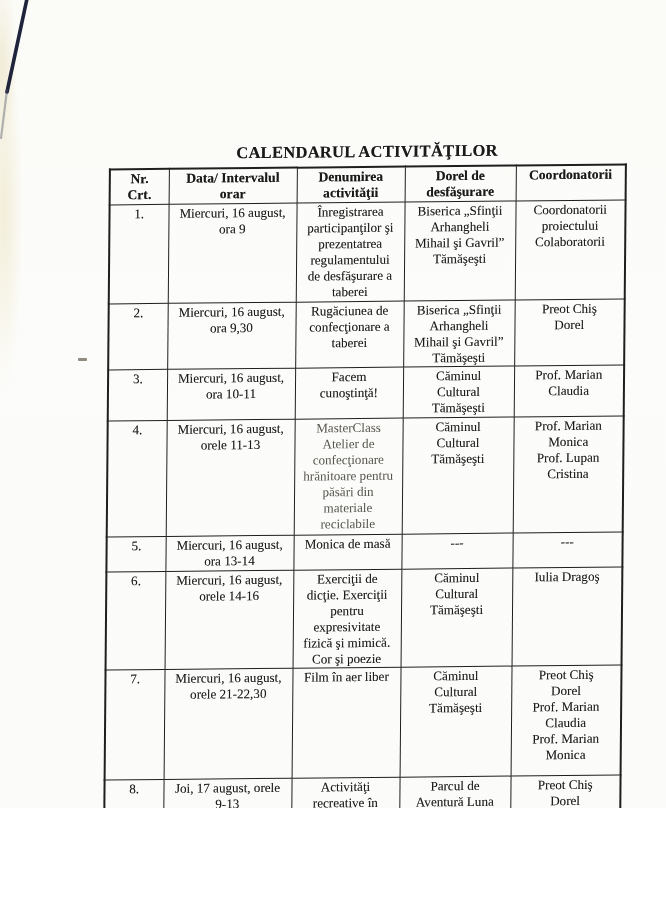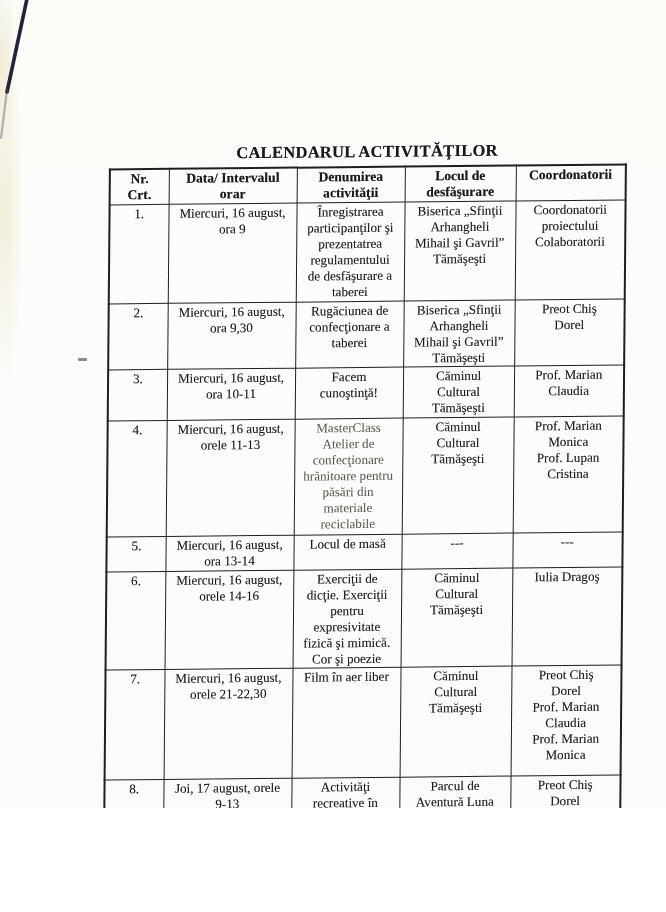--- a/index.html
+++ b/index.html
@@ -99,21 +99,21 @@
         <col style="width:110px">
       </colgroup>
       <thead>
         <tr>
           <th>Nr.
 Crt.</th>
           <th>Data/ Intervalul
 orar</th>
           <th>Denumirea
 activităţii</th>
-          <th>Locul de
+          <th>Dorel de
 desfăşurare</th>
           <th>Coordonatorii</th>
         </tr>
       </thead>
       <tbody id="tbody">
           <tr>
     <td>1.</td>
     <td>Miercuri, 16 august,
 ora 9</td>
     <td>Înregistrarea
@@ -172,21 +172,21 @@
 Tămăşeşti</td>
     <td>Prof. Marian
 Monica
 Prof. Lupan
 Cristina</td>
   </tr>
           <tr>
     <td>5.</td>
     <td>Miercuri, 16 august,
 ora 13-14</td>
-    <td>Locul de masă</td>
+    <td>Monica de masă</td>
     <td>---</td>
     <td>---</td>
   </tr>
           <tr>
     <td>6.</td>
     <td>Miercuri, 16 august,
 orele 14-16</td>
     <td>Exerciţii de
 dicţie. Exerciţii
 pentru

